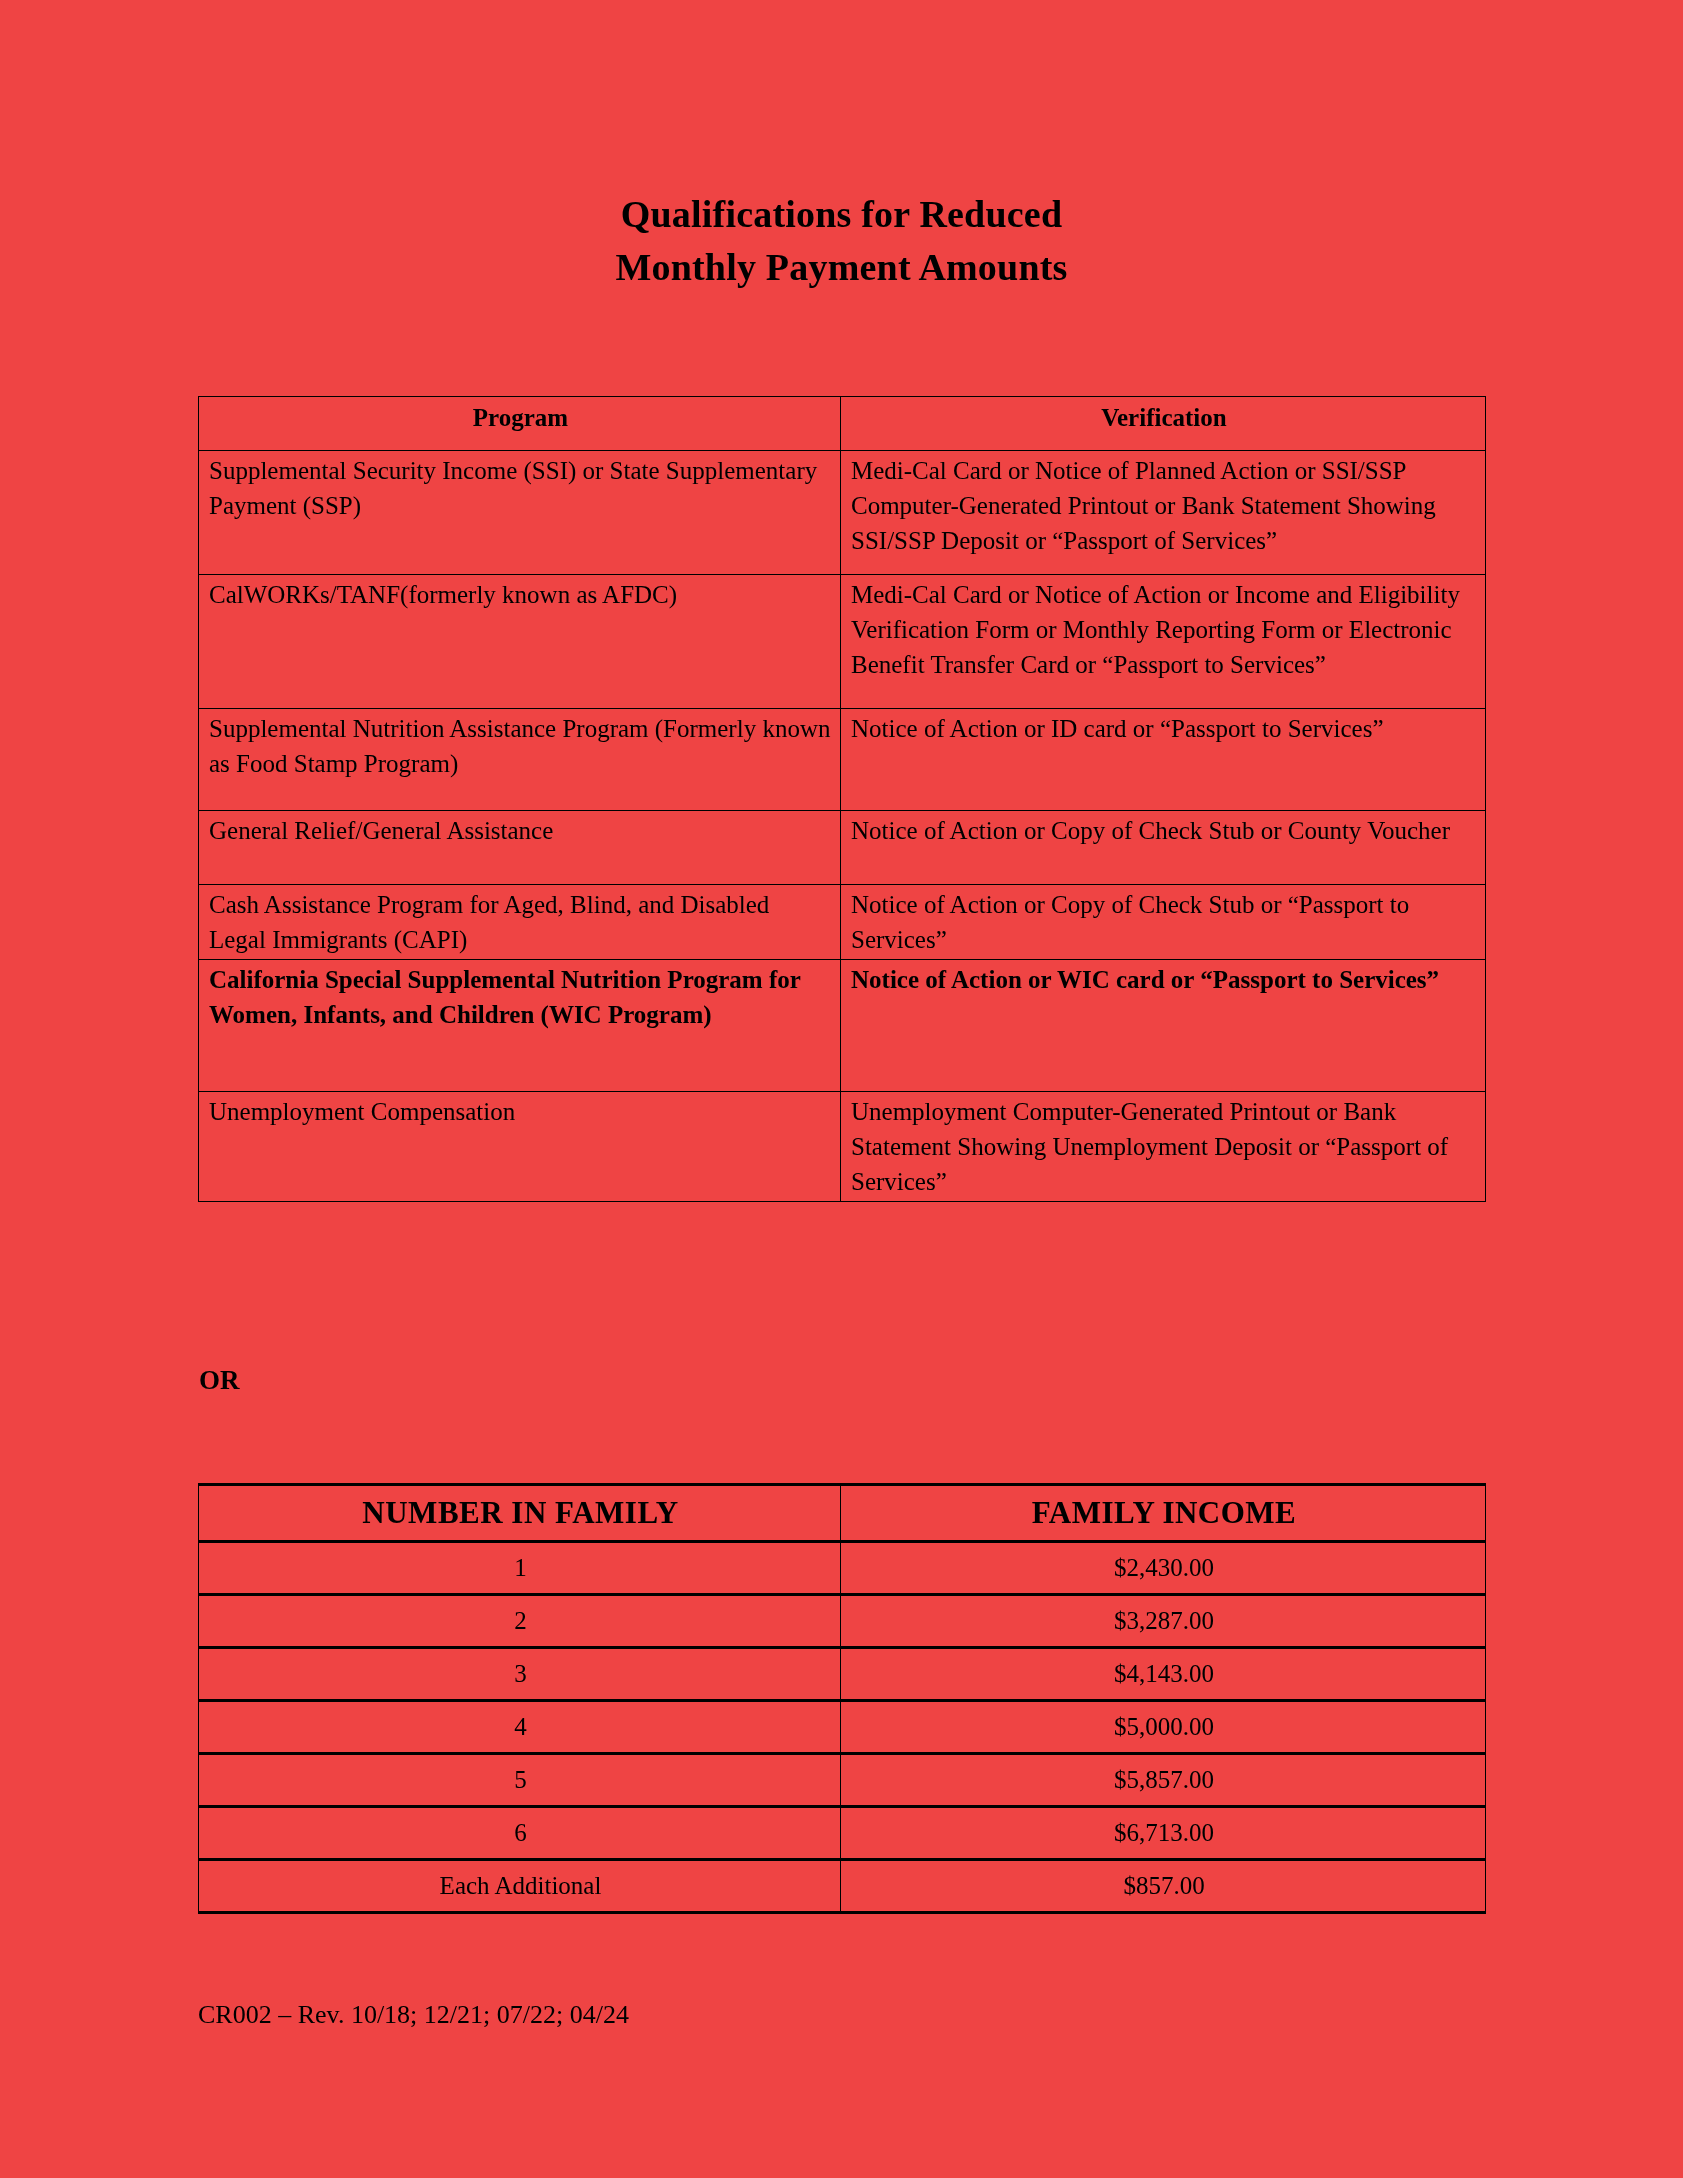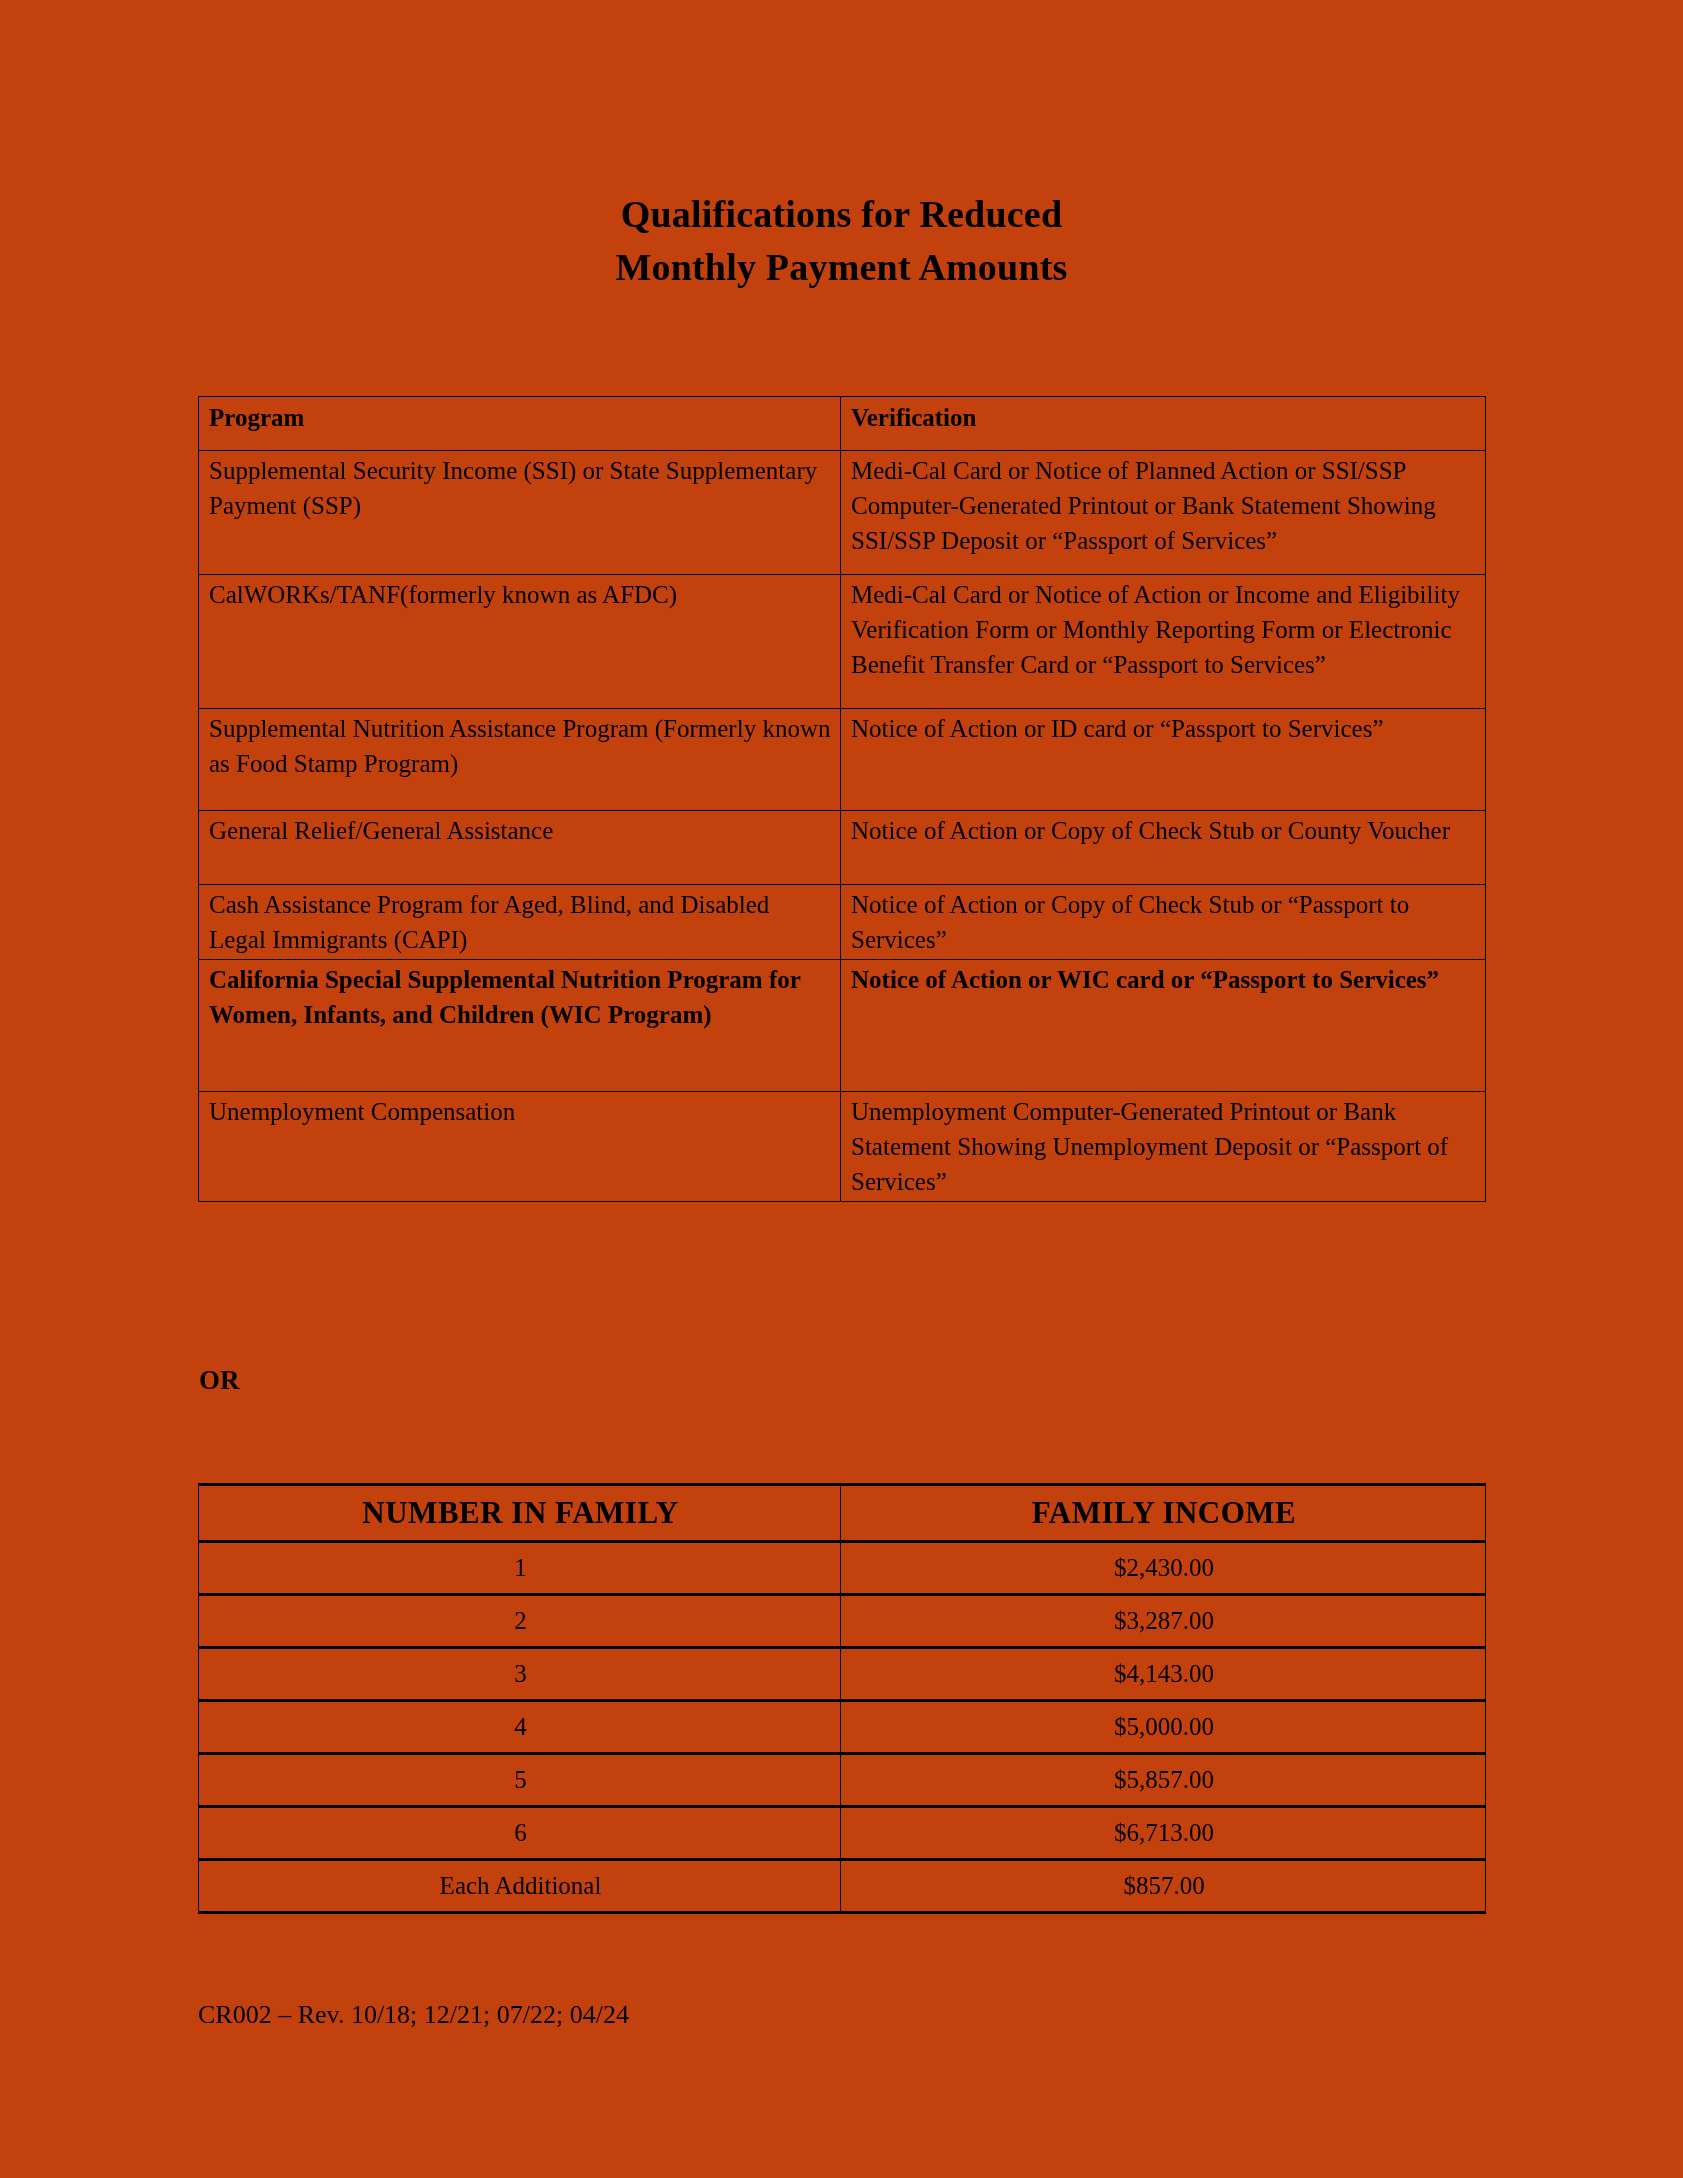--- a/index.html
+++ b/index.html
@@ -4,21 +4,21 @@
 <style>
   html, body {
     margin: 0;
     padding: 0;
     background: #ffffff;
   }
   .page {
     position: relative;
     width: 1683px;
     height: 2178px;
-    background: #c2410c;
+    background: #ef4444;
     font-family: "Liberation Serif", "DejaVu Serif", serif;
     color: #000000;
     box-sizing: border-box;
     overflow: hidden;
   }
 
   
   .title-block {
     position: absolute;
     left: 0;
@@ -51,21 +51,21 @@
 
   
   #program-table {
     left: 198px;
     top: 396px;
     width: 1286px;
   }
   #program-table col.c1 { width: 642px; }
   #program-table col.c2 { width: 645px; }
   #program-table th {
-    text-align: left;
+    text-align: center;
     font-weight: bold;
     height: 38px;
     padding-top: 1px;
     padding-bottom: 14px;
     vertical-align: middle;
   }
   #program-table td { height: 1px; }
   #program-table tr.r-ssi td   { height: 119px; }
   #program-table tr.r-cw td    { height: 129px; }
   #program-table tr.r-snap td  { height: 97px; }

